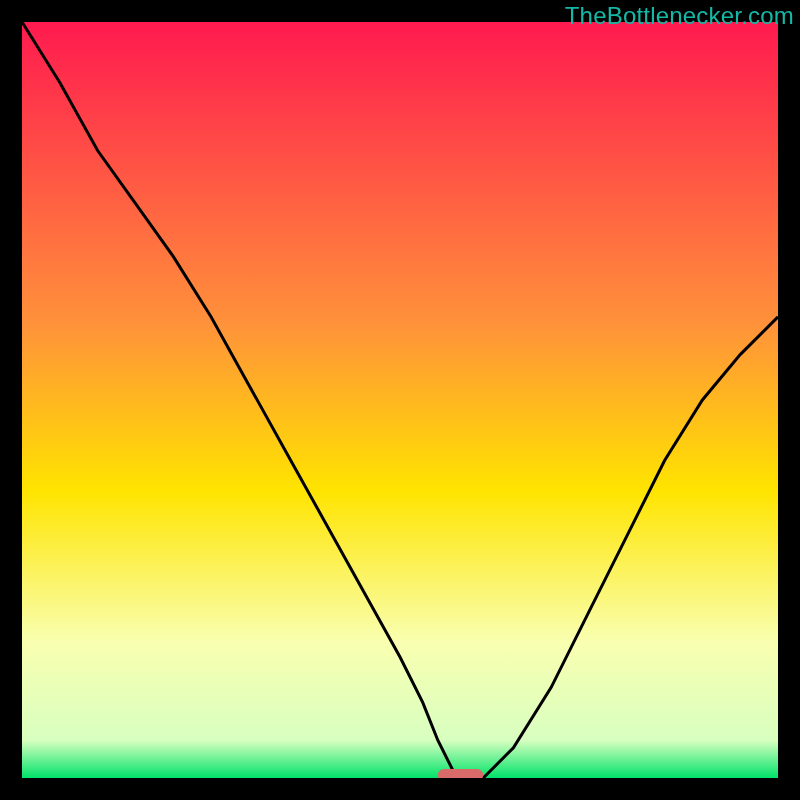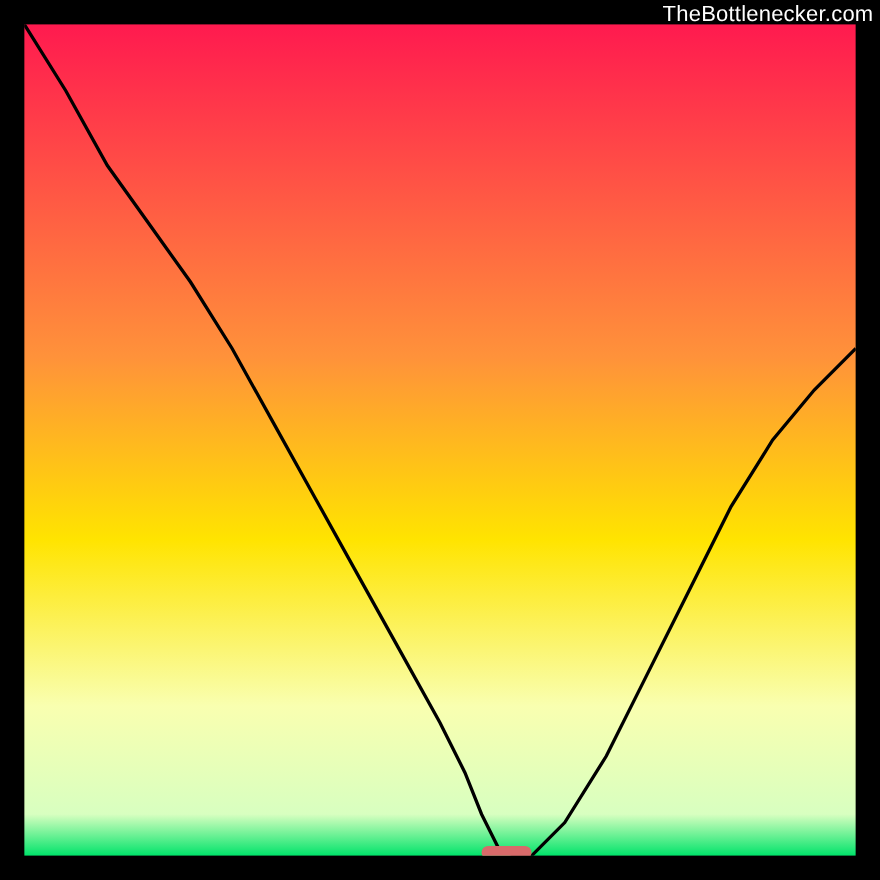--- a/index.html
+++ b/index.html
@@ -23,22 +23,22 @@
     position: absolute;
     left: 0;
     top: 0;
     width: 756px;
     height: 756px;
   }
   .attribution {
     position: absolute;
     top: 2px;
     right: 6px;
-    color: #ffffff;
-    font-size: 20px;
+    color: #14b8a6;
+    font-size: 24px;
     letter-spacing: 0.2px;
     font-weight: 400;
   }
 </style>
 </head>
 <body>
 
 <div class="frame">
   <svg class="plot-area" viewBox="0 0 756 756" preserveAspectRatio="none">
     <defs>

